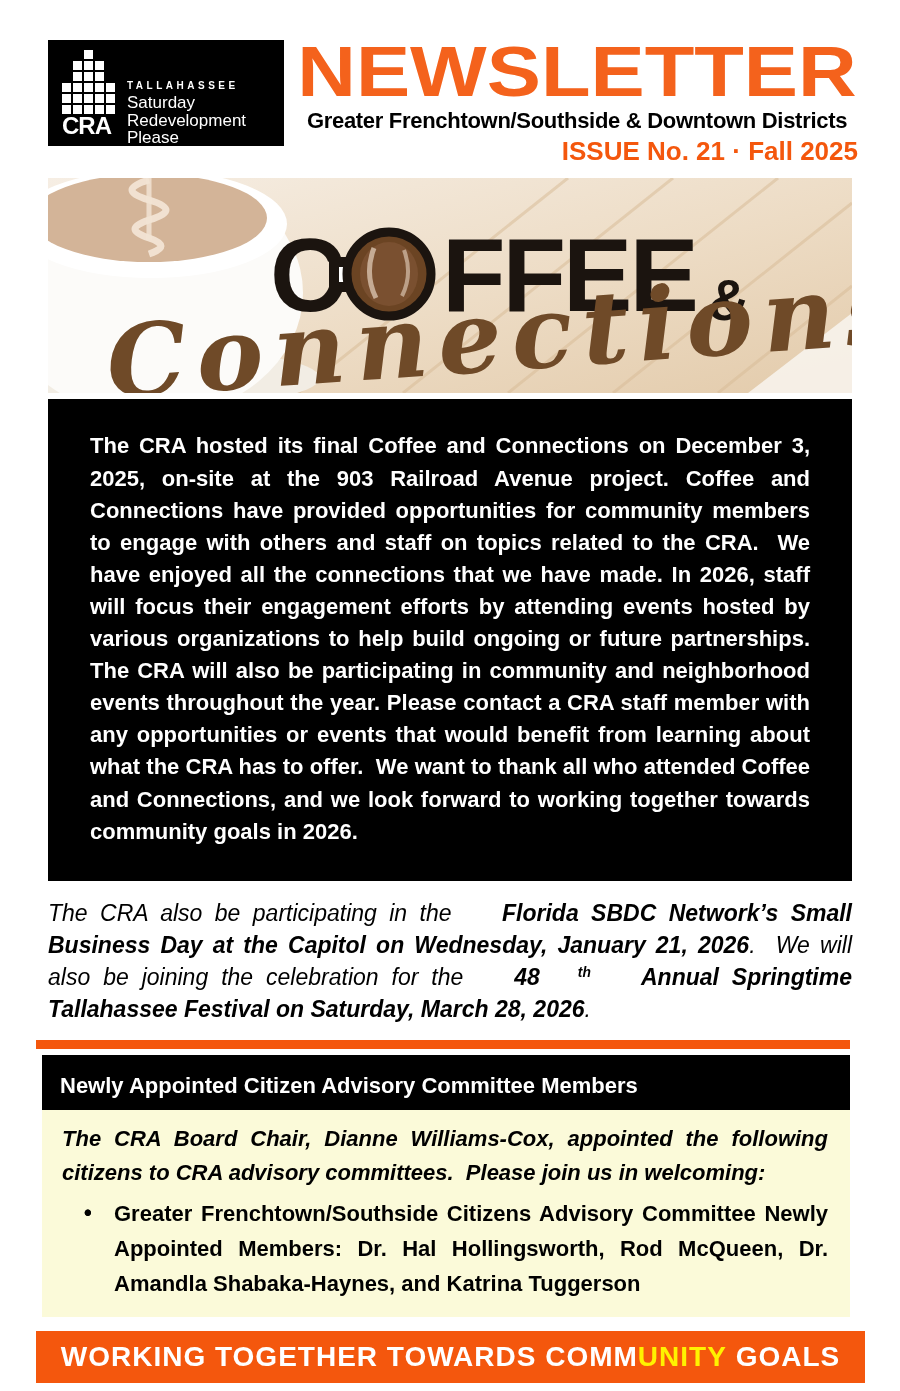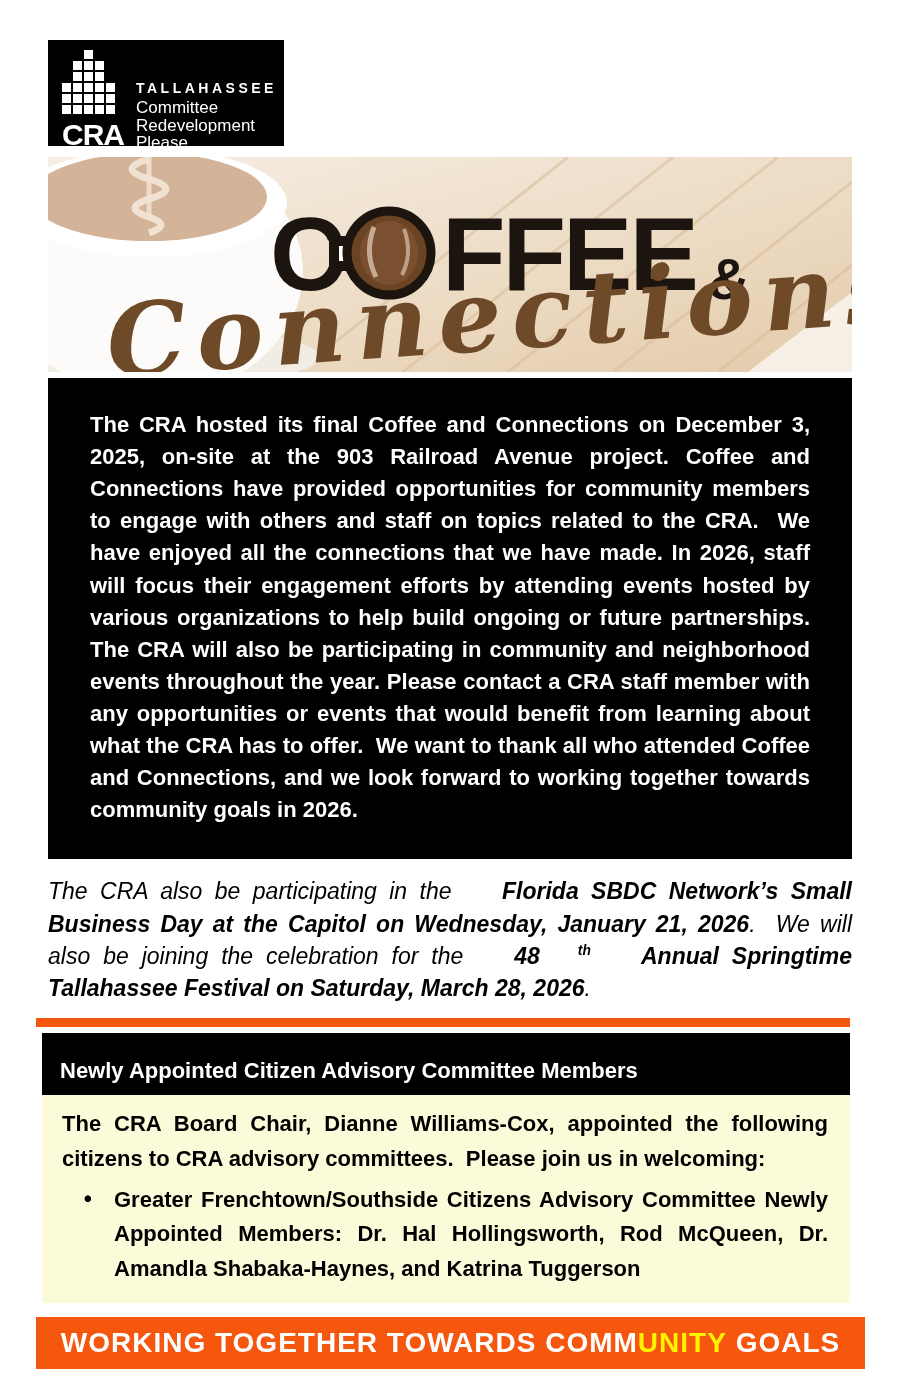--- a/index.html
+++ b/index.html
@@ -16,23 +16,23 @@
     width:900px;height:1391px;background:#ffffff;position:relative;overflow:hidden;
     font-family:"Liberation Sans",sans-serif;color:#000;
   }
   
   .header{display:flex;align-items:flex-start;padding:40px 40px 0 48px;gap:10px;}
   .logo{width:236px;height:106px;background:#000;flex:0 0 auto;display:flex;gap:12px;padding:10px 8px 8px 14px;}
   .logo-left{display:flex;flex-direction:column;align-items:flex-start;}
   .blocks{display:grid;grid-template-columns:repeat(5,9px);grid-auto-rows:9px;gap:2px;}
   .cell{background:transparent;}
   .cell.on{background:#fff;}
-  .cra{color:#fff;font-weight:bold;font-size:30px;line-height:0.88;letter-spacing:-1px;margin-top:8px;text-align:right;}
+  .cra{color:#fff;font-weight:bold;font-size:24px;line-height:0.88;letter-spacing:-1px;margin-top:1px;text-align:right;}
   .logo-right{color:#fff;padding-top:30px;}
-  .logo-tall{font-size:14px;letter-spacing:3.5px;margin-bottom:3px;font-weight:bold;}
+  .logo-tall{font-size:10px;letter-spacing:3.5px;margin-bottom:3px;font-weight:bold;}
   .logo-org{font-size:17px;line-height:1.03;}
   .header-right{flex:1;text-align:center;min-width:0;}
   .title{
     color:var(--title-orange);font-weight:bold;font-size:70px;line-height:0.92;
     white-space:nowrap;transform:scaleX(1.16);transform-origin:center;
   }
   .subtitle{font-weight:bold;font-size:22px;letter-spacing:-0.3px;white-space:nowrap;margin-top:4px;}
   .issue{color:var(--accent-orange);font-weight:bold;font-size:26px;text-align:right;margin-top:2px;padding-right:2px;}
   
   .banner{margin:11px 48px 0;height:215px;line-height:0;}
@@ -49,23 +49,23 @@
   .events{
     margin:16px 48px 0;font-size:23px;font-style:italic;line-height:1.4;
     text-align:justify;color:#000;
   }
   .events b{font-weight:bold;margin-left:38px;}
   .sup{vertical-align:super;font-size:60%;}
   
   .divider{margin:14px 50px 0 36px;height:9px;background:var(--accent-orange);}
   
   .committee{margin:6px 50px 0 42px;}
-  .committee-head{background:#000;color:#fff;font-weight:bold;font-size:22px;padding:25px 18px 11px;}
+  .committee-head{background:#000;color:#fff;font-weight:bold;font-size:22px;padding:18px 18px 11px;}
   .committee-body{background:var(--cream);padding:12px 22px 16px 20px;font-size:22px;font-weight:bold;line-height:1.58;}
-  .committee-body p{margin:0;text-align:justify;}
+  .committee-body p{margin:0;text-align:justify;font-style:italic;}
   .committee-body ul{list-style:none;margin:6px 0 0;padding:0;}
   .committee-body li{position:relative;padding-left:52px;text-align:justify;margin-top:2px;}
   .dot{position:absolute;left:22px;top:-1px;}
   
   .footer{
     margin:14px 35px 0 36px;background:var(--accent-orange);height:52px;
     display:flex;align-items:center;justify-content:center;
     color:#fff;font-weight:bold;font-size:28px;letter-spacing:1px;white-space:pre;
   }
   .unity{color:var(--unity-yellow);}
@@ -107,24 +107,29 @@
           <div class="cell on"></div>
             <div class="cell on"></div>
             <div class="cell on"></div>
             <div class="cell on"></div>
             <div class="cell on"></div>
         </div>
         <div class="cra">CRA</div>
       </div>
       <div class="logo-right">
         <div class="logo-tall">TALLAHASSEE</div>
-        <div class="logo-org">Committee</div>
+        <div class="logo-org">Saturday</div>
         <div class="logo-org">Redevelopment</div>
         <div class="logo-org">Please</div>
       </div>
+    </div>
+    <div class="header-right">
+      <div class="title">NEWSLETTER</div>
+      <div class="subtitle">Greater Frenchtown/Southside &amp; Downtown Districts</div>
+      <div class="issue">ISSUE No. 21 · Fall 2025</div>
     </div>
   </header>
 
   <div class="banner">
     <svg width="804" height="215" viewBox="0 0 804 215">
       <defs>
         <linearGradient id="wood" x1="0" y1="0" x2="1" y2="1">
           <stop offset="0" stop-color="#F6EEE4"></stop>
           <stop offset="0.55" stop-color="#EDDCC5"></stop>
           <stop offset="1" stop-color="#E3CBAB"></stop>

